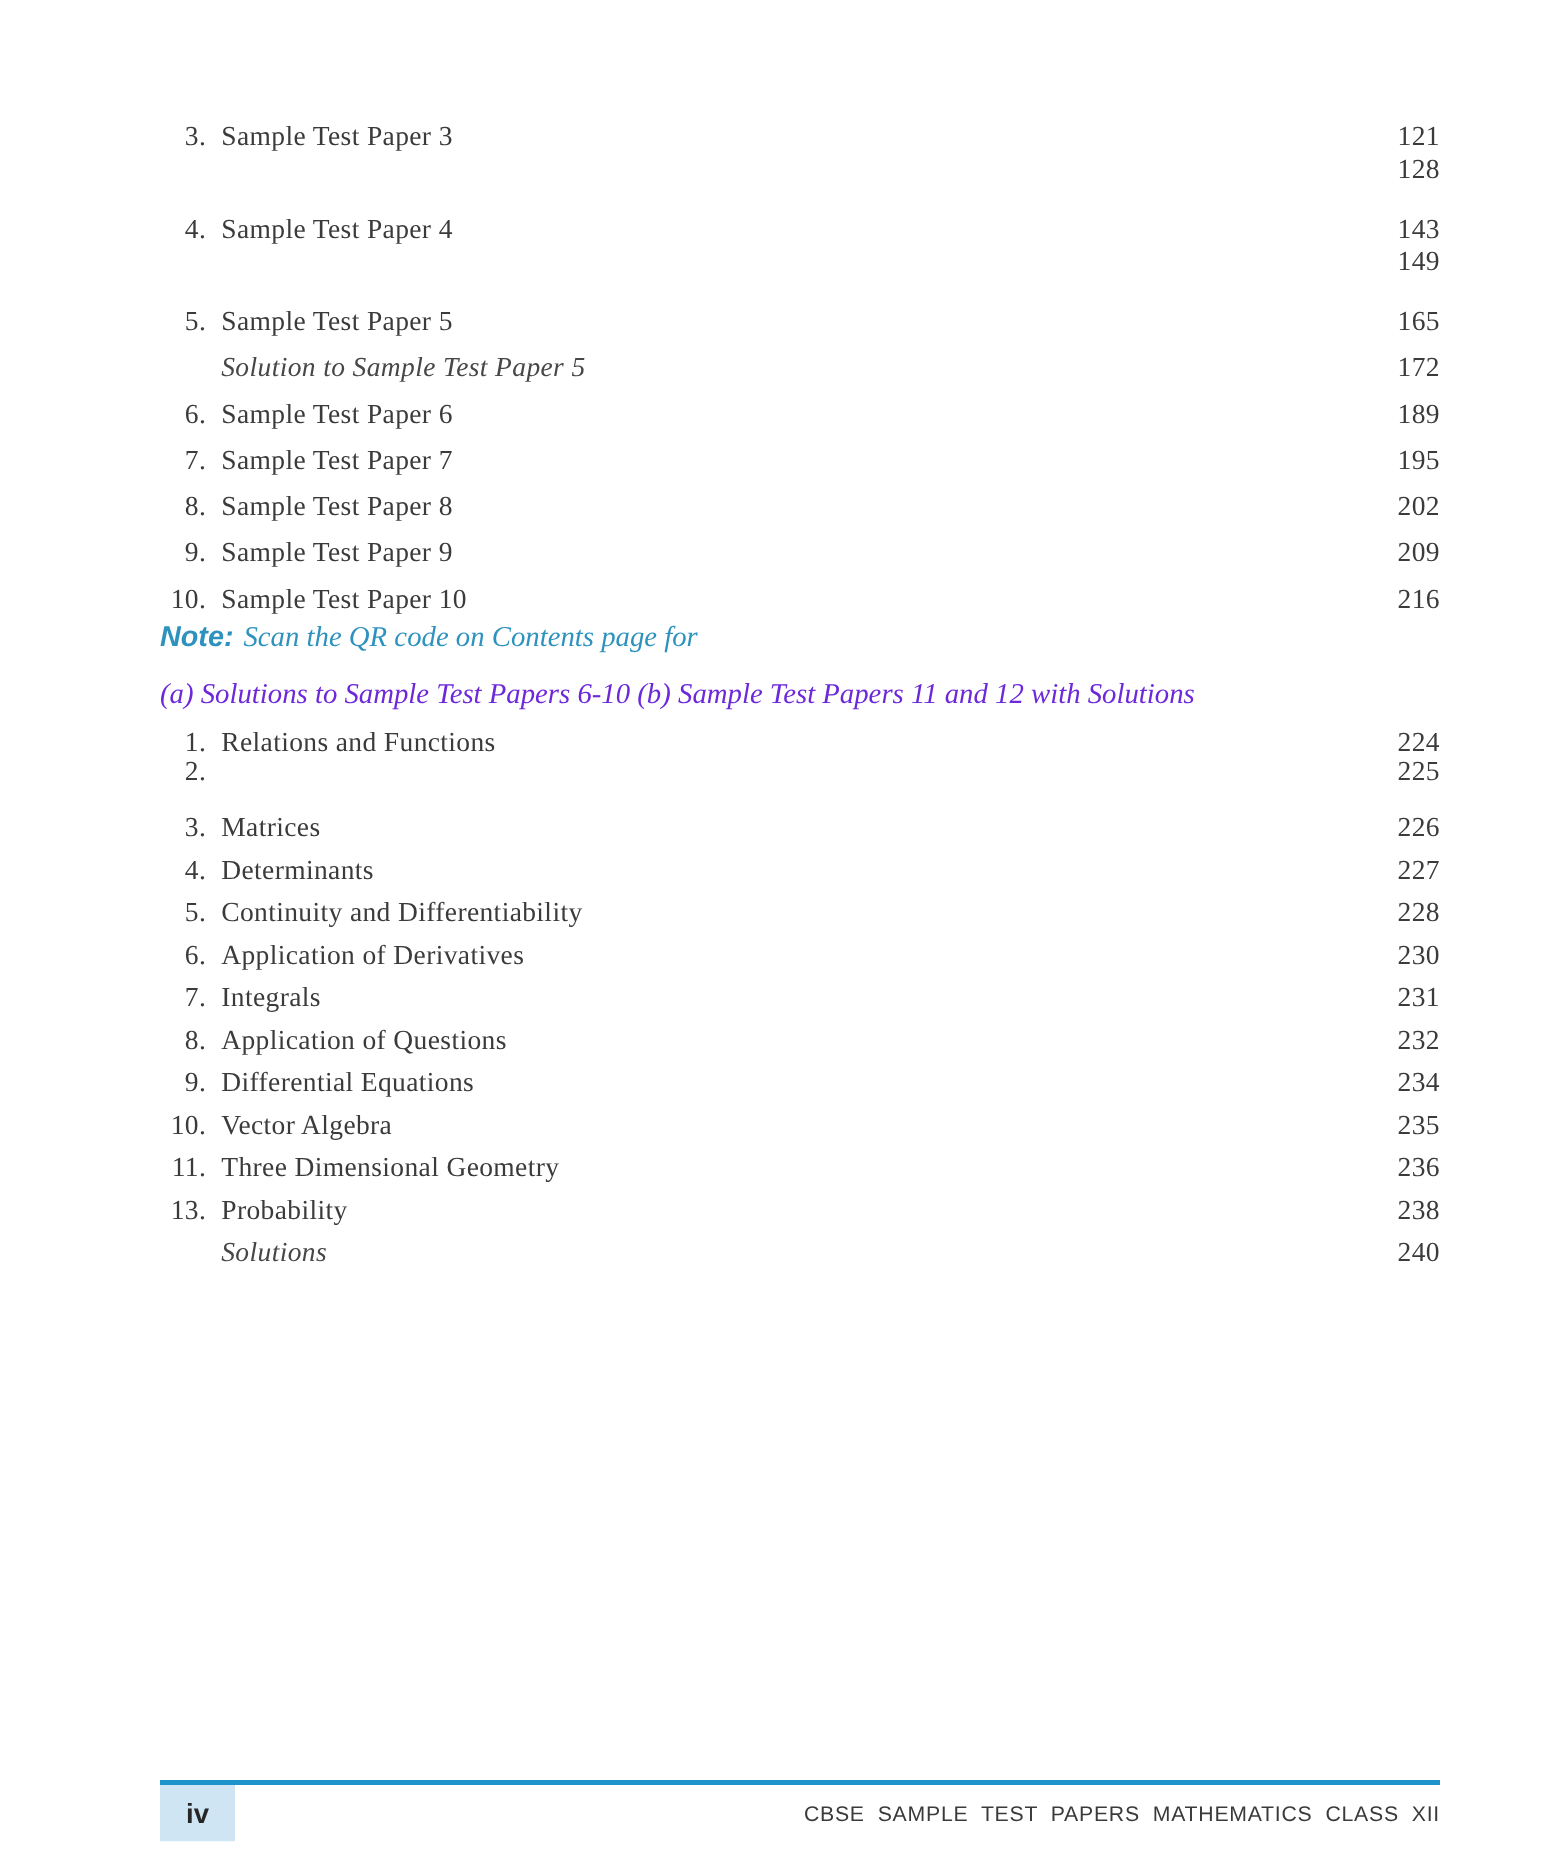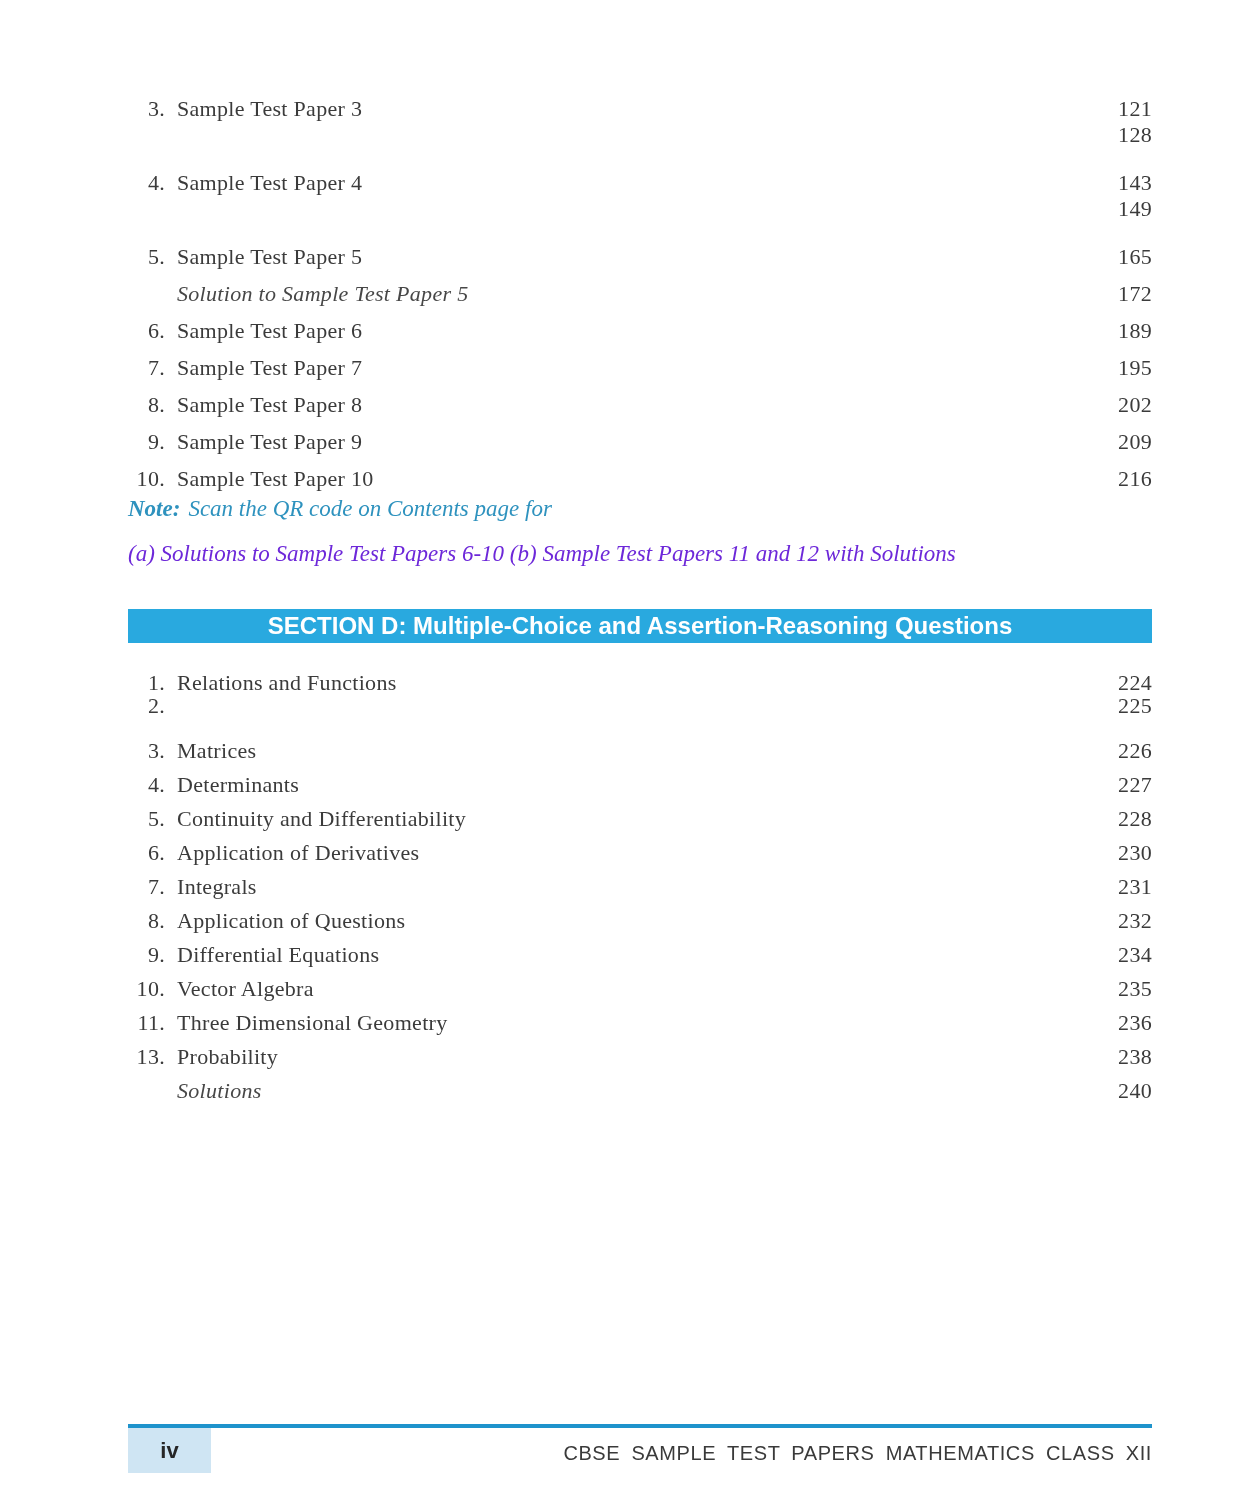--- a/index.html
+++ b/index.html
@@ -41,21 +41,21 @@
   .sol .title, .italic .title { font-style: italic; color: #474747; }
   
   .note1 {
     margin-top: 14px;
     font-size: 23px;
     line-height: 28px;
     font-style: italic;
     color: #2e92be;
   }
   .note1 .note-label {
-    font-family: Liberation Serif, serif;
+    font-family: Liberation Sans, sans-serif;
     font-weight: bold;
     margin-right: 8px;
   }
   .note2 {
     margin-top: 16px;
     font-size: 23px;
     line-height: 30px;
     font-style: italic;
     color: #6d28d9;
     white-space: nowrap;
@@ -81,37 +81,37 @@
     left: 128px;
     top: 1424px;
     width: 1024px;
     height: 4px;
     background: #1e93cc;
   }
   .footer-box {
     position: absolute;
     left: 128px;
     top: 1428px;
-    width: 83px;
+    width: 60px;
     height: 45px;
     background: #cfe5f3;
     display: flex;
     align-items: center;
     justify-content: center;
     font-family: "Liberation Sans", sans-serif;
     font-weight: bold;
     font-size: 22px;
     color: #262626;
   }
   .footer-right {
     position: absolute;
     right: 83px;
     top: 1442px;
     font-family: "Liberation Sans", sans-serif;
-    font-size: 20px;
+    font-size: 17px;
     color: #3a3a3a;
     letter-spacing: 0.6px;
     word-spacing: 5px;
     white-space: nowrap;
   }
 </style>
 </head>
 <body>
 
 <div class="content">
@@ -181,23 +181,20 @@
       <span class="fill"></span>
       <span class="pg">216</span>
     </div>
   </div>
 
   <div class="note1">
     <span class="note-label">Note:</span><span>Scan the QR code on Contents page for</span>
   </div>
   <div class="note2">(a) Solutions to Sample Test Papers 6-10 (b) Sample Test Papers 11 and 12 with Solutions</div>
 
-  <div class="section-bar">
-    <span>SECTION D: Multiple-Choice and Assertion-Reasoning Questions</span>
-  </div>
 
   <div class="d-list">
     <div class="toc-row">
       <span class="num">1.</span>
       <span class="title">Relations and Functions</span>
       <span class="fill"></span>
       <span class="pg">224</span>
     </div>
     <div class="toc-row">
       <span class="num">2.</span>

